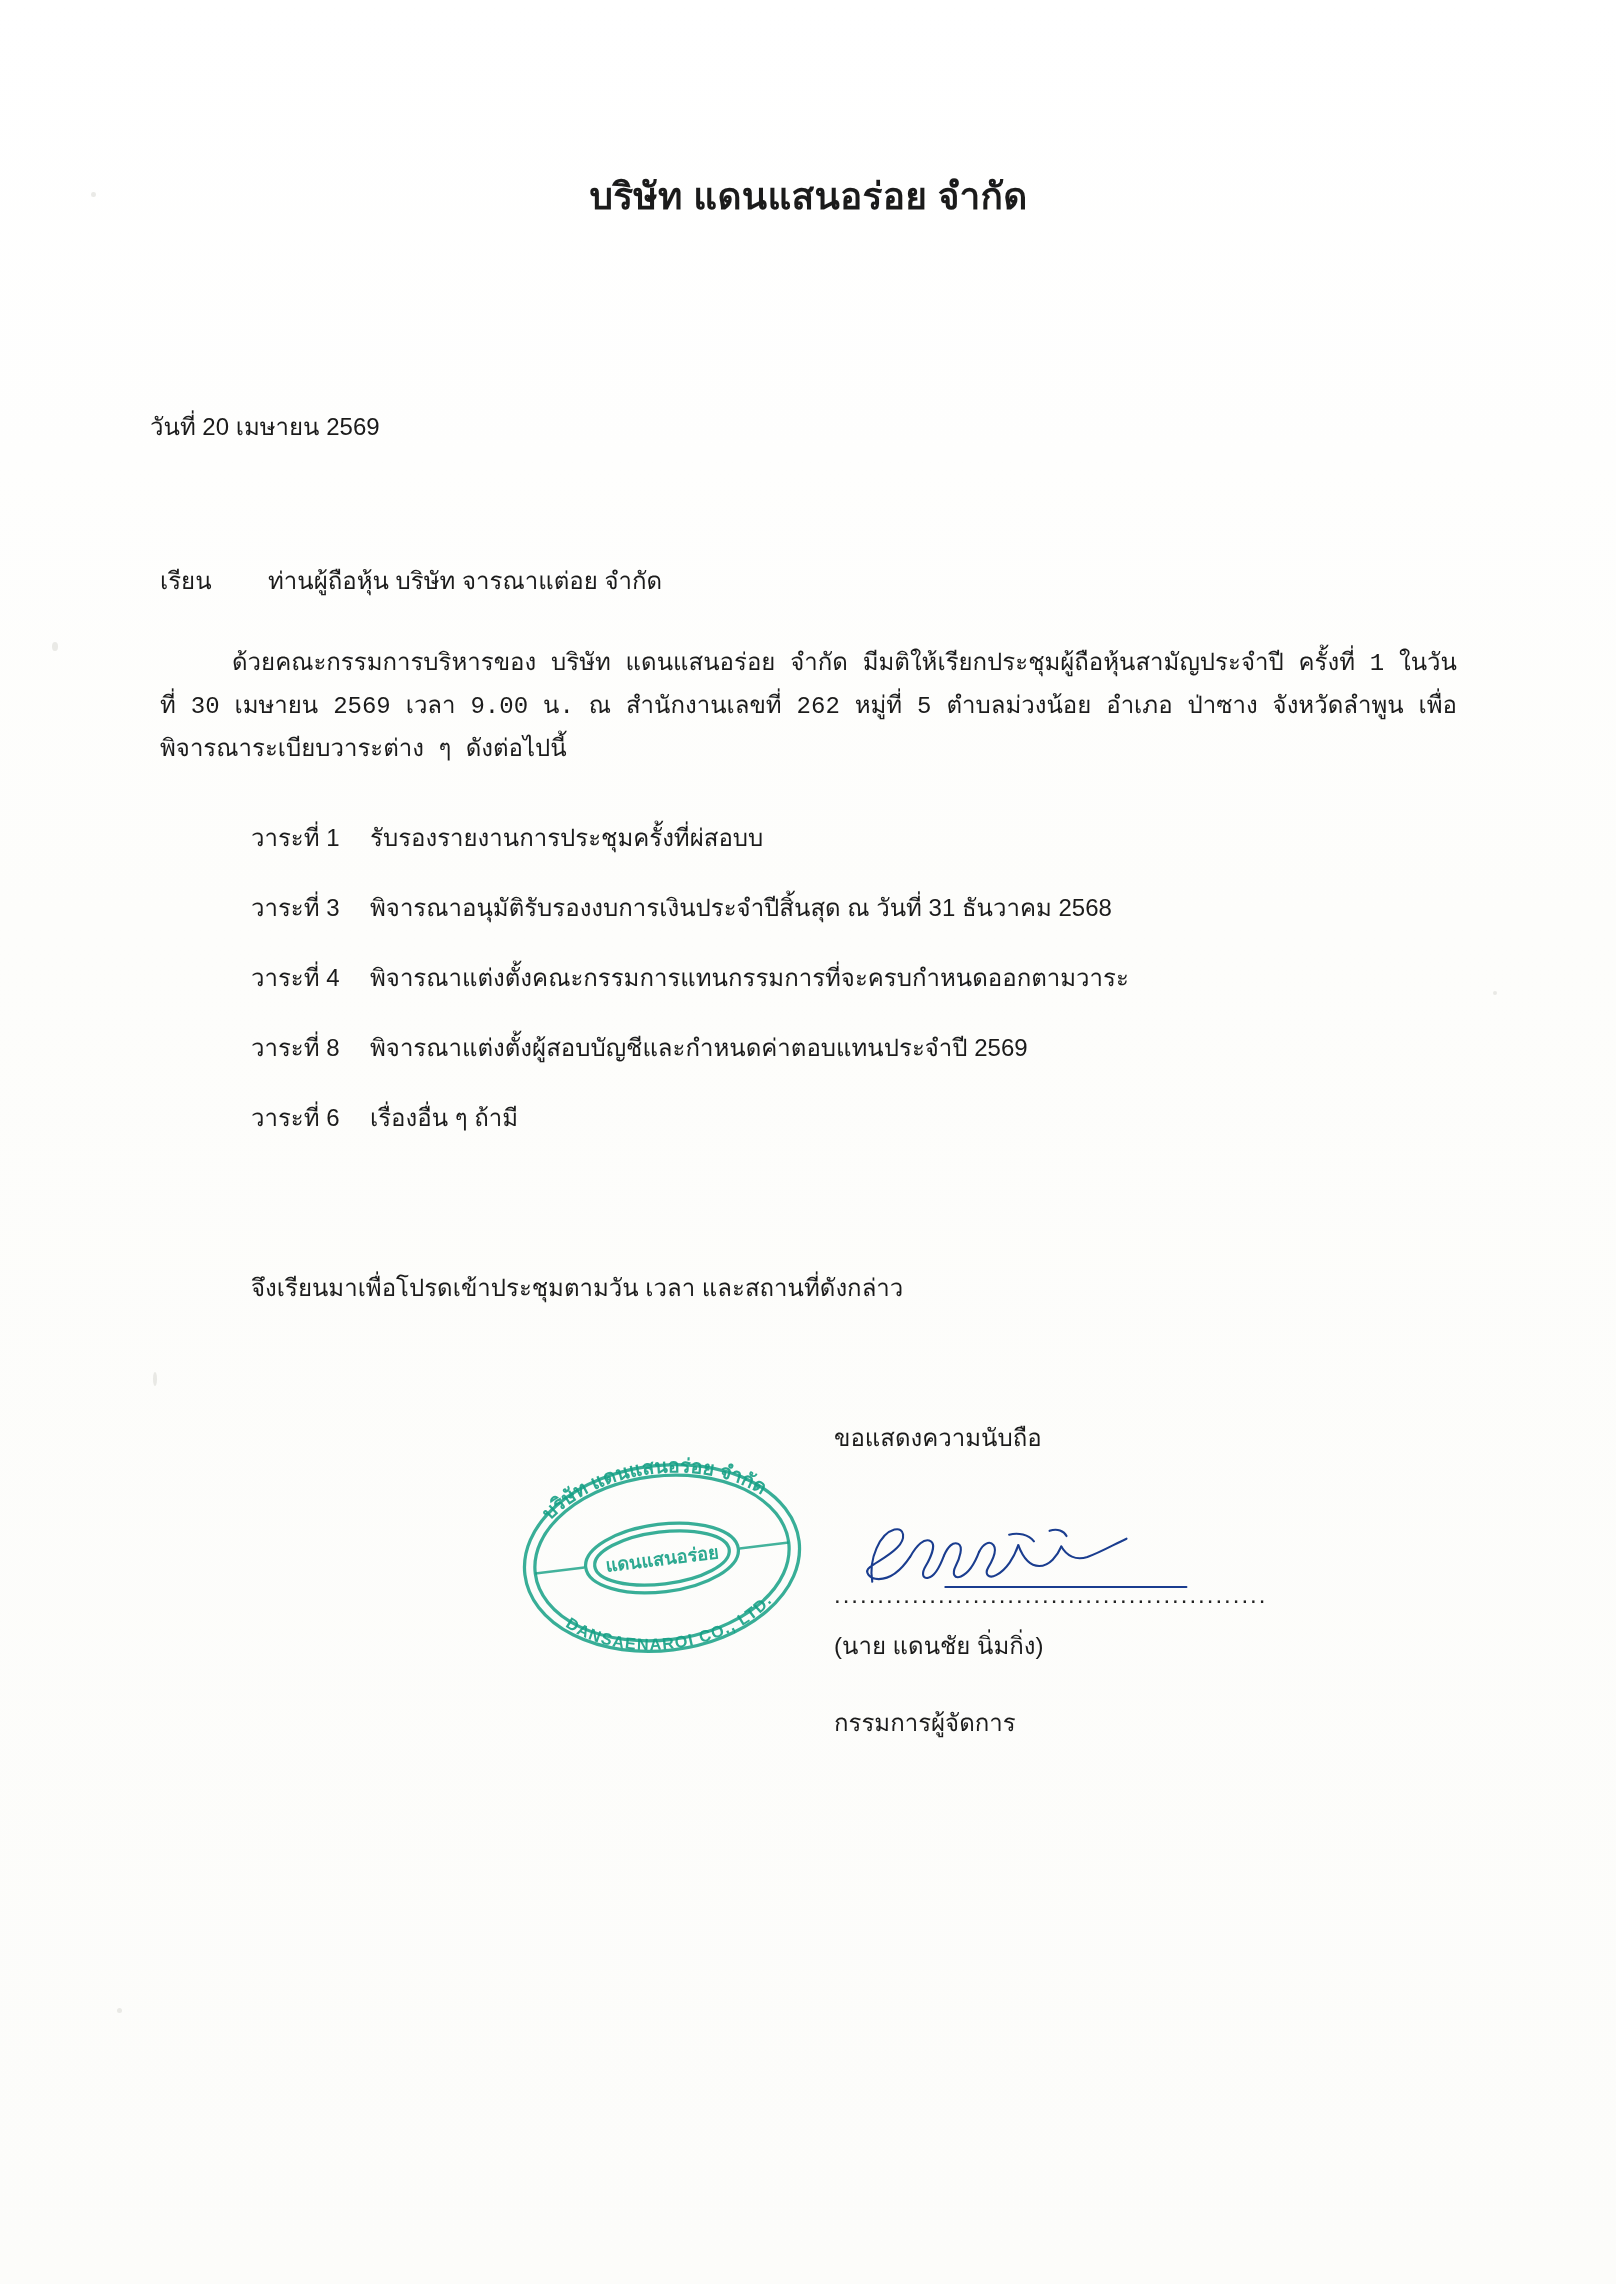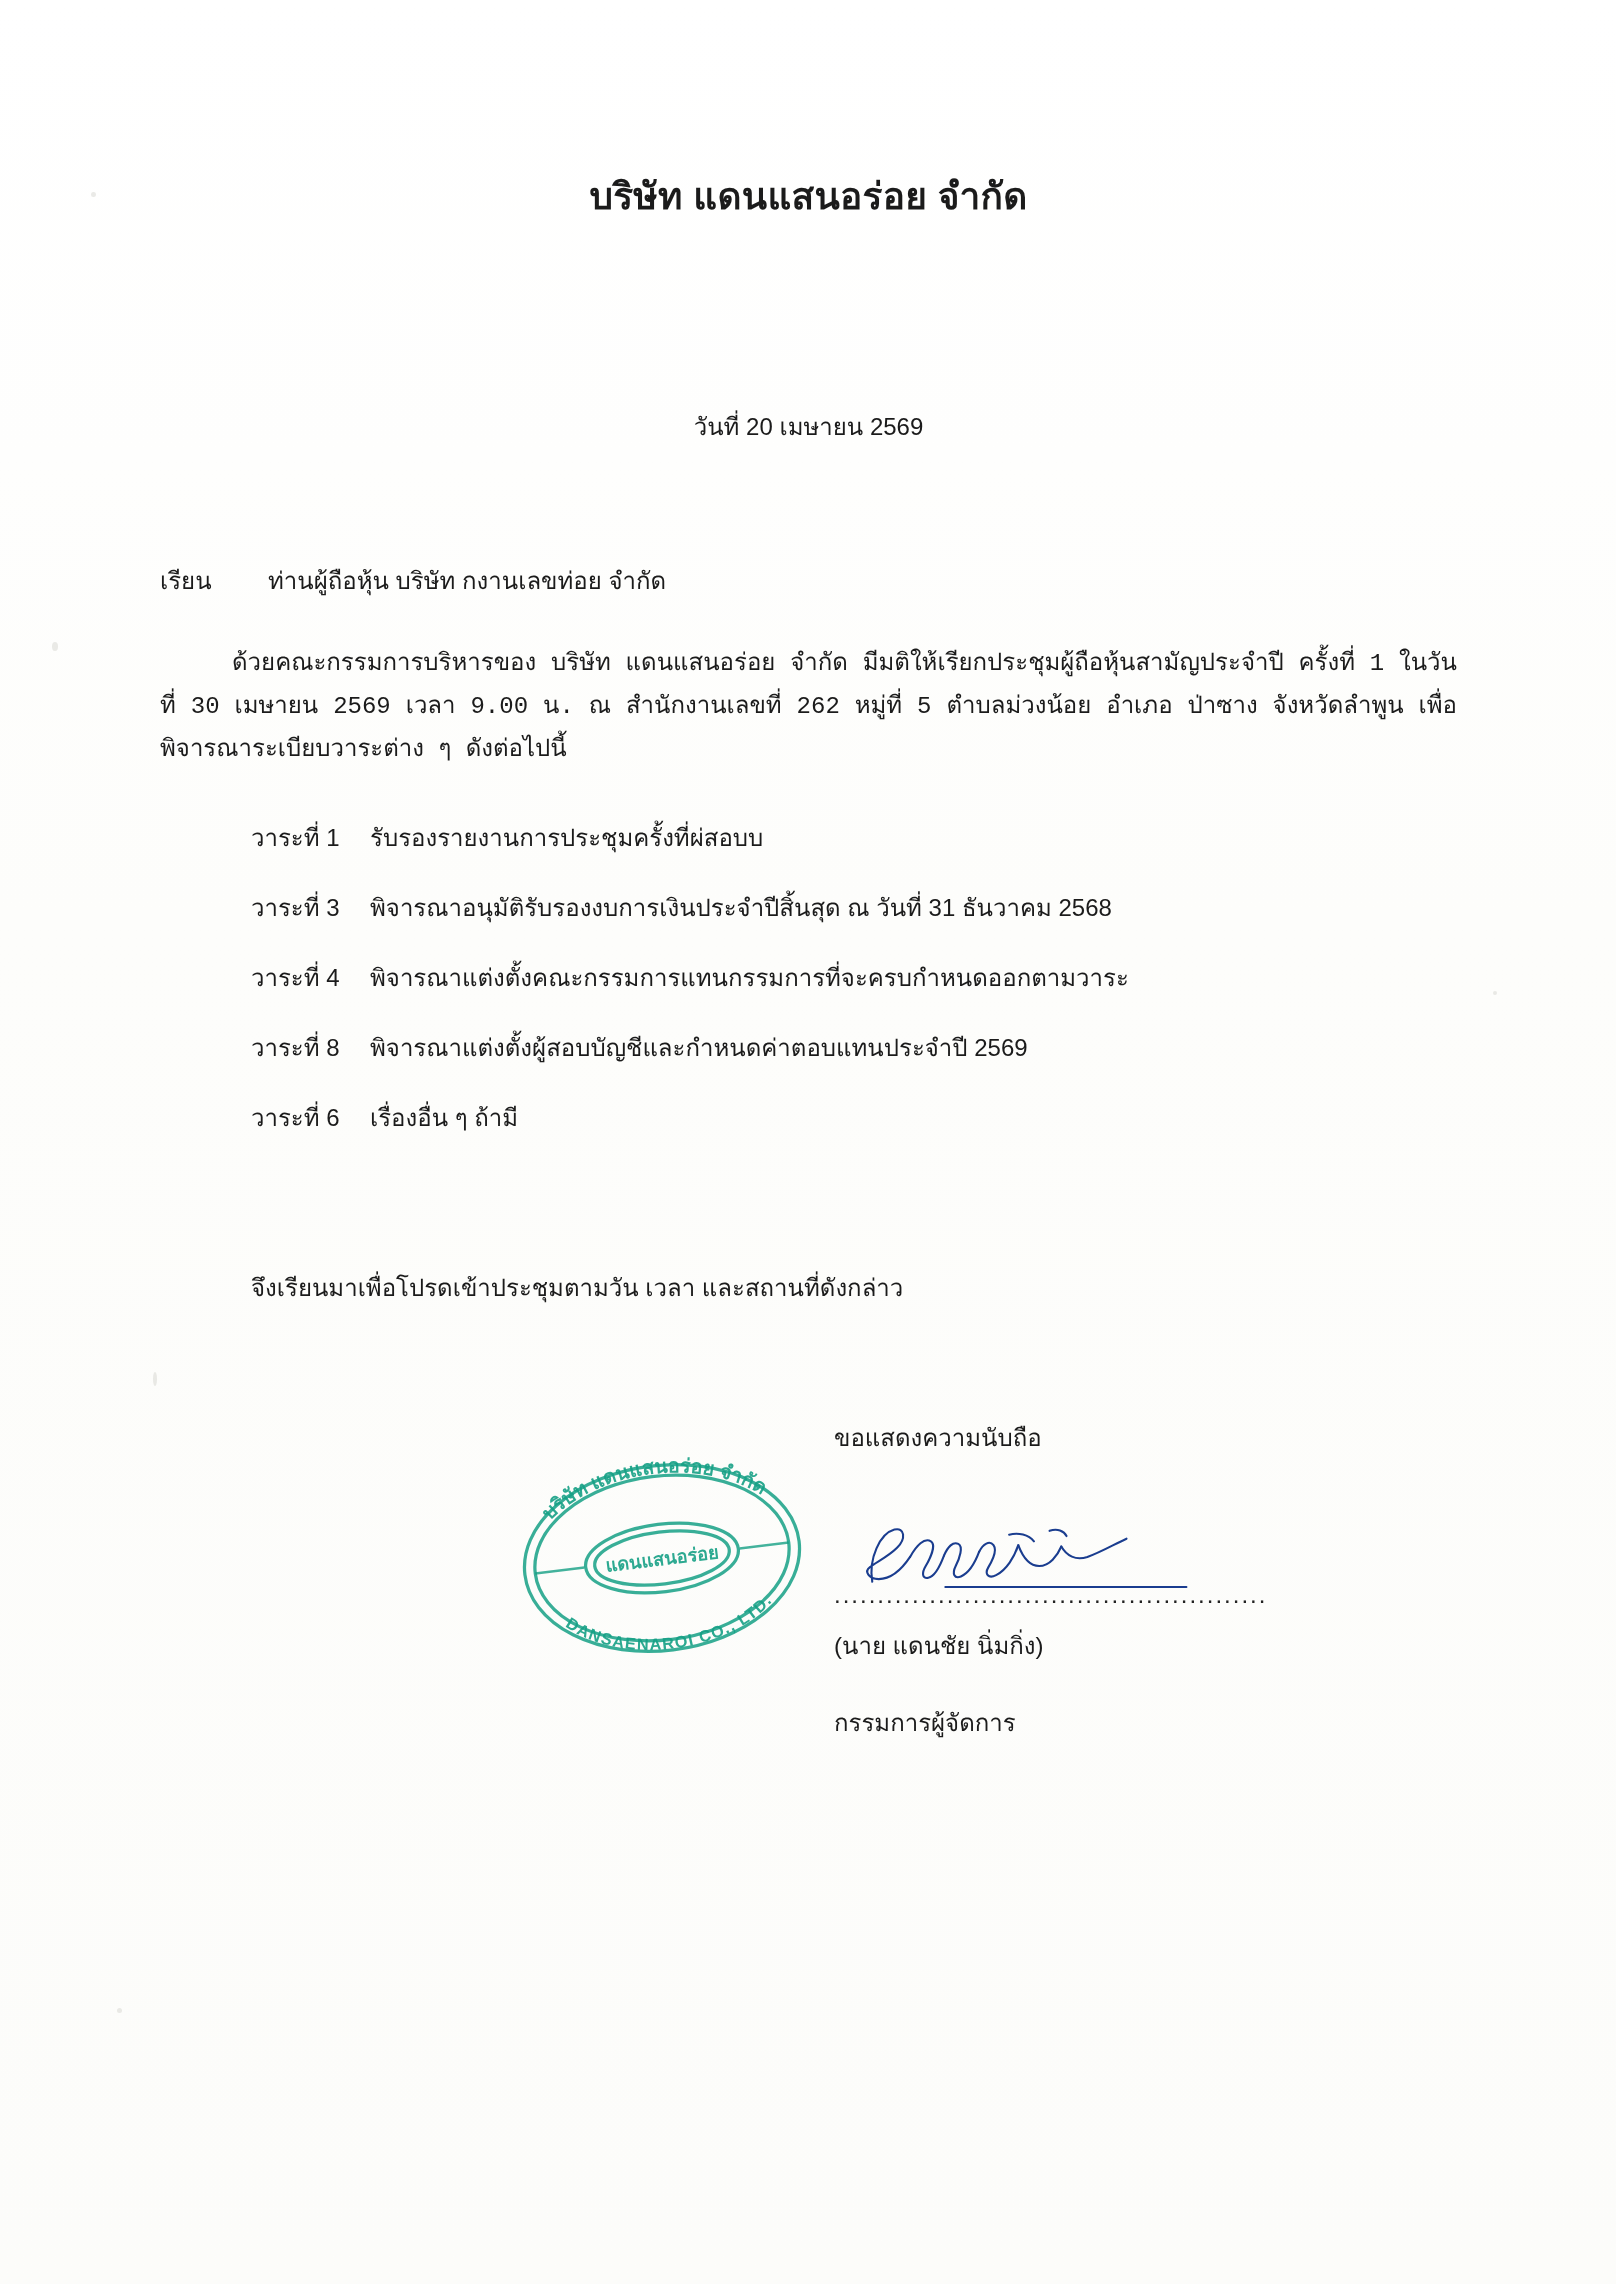--- a/index.html
+++ b/index.html
@@ -41,22 +41,22 @@
     text-align: center;
     font-size: 37px;
     font-weight: bold;
     letter-spacing: 0.3px;
   }
   .date-line {
     position: absolute;
     top: 407px;
     left: 0;
     width: 1617px;
-    text-align: center;
-    font-size: 24px;
+    font-size: 24px;
+    padding-left: 150px;
     box-sizing: border-box;
   }
   .field-row {
     position: absolute;
     font-size: 24px;
     white-space: nowrap;
   }
   .field-label {
     display: inline-block;
     width: 108px;
@@ -155,21 +155,21 @@
   <div class="speck" style="left:1493px; top:991px; width:3.9px; height:3.9px;"></div>
 
   <div class="content">
 
     <div class="company-title">บริษัท แดนแสนอร่อย จำกัด</div>
 
     <div class="date-line">วันที่  20 เมษายน 2569</div>
 
 
     <div class="field-row row-to">
-      <span class="field-label">เรียน</span><span>ท่านผู้ถือหุ้น บริษัท กงานเลขท่อย  จำกัด</span>
+      <span class="field-label">เรียน</span><span>ท่านผู้ถือหุ้น บริษัท จารณาแต่อย  จำกัด</span>
     </div>
 
     <div class="para para-body"><span class="indent"></span><span>ด้วยคณะกรรมการบริหารของ  บริษัท แดนแสนอร่อย  จำกัด  มีมติให้เรียกประชุมผู้ถือหุ้นสามัญประจำปี ครั้งที่ 1  ในวันที่ 30  เมษายน  2569  เวลา 9.00  น.  ณ  สำนักงานเลขที่  262 หมู่ที่ 5 ตำบลม่วงน้อย   อำเภอ ป่าซาง จังหวัดลำพูน  เพื่อพิจารณาระเบียบวาระต่าง ๆ ดังต่อไปนี้</span></div>
 
     <div class="agenda agenda-top">
       <div class="agenda-item">
         <span class="agenda-no">วาระที่ 1</span><span>รับรองรายงานการประชุมครั้งที่ผ่สอบบ</span>
       </div>
       <div class="agenda-item">
         <span class="agenda-no">วาระที่ 3</span><span>พิจารณาอนุมัติรับรองงบการเงินประจำปีสิ้นสุด ณ วันที่  31 ธันวาคม 2568</span>

